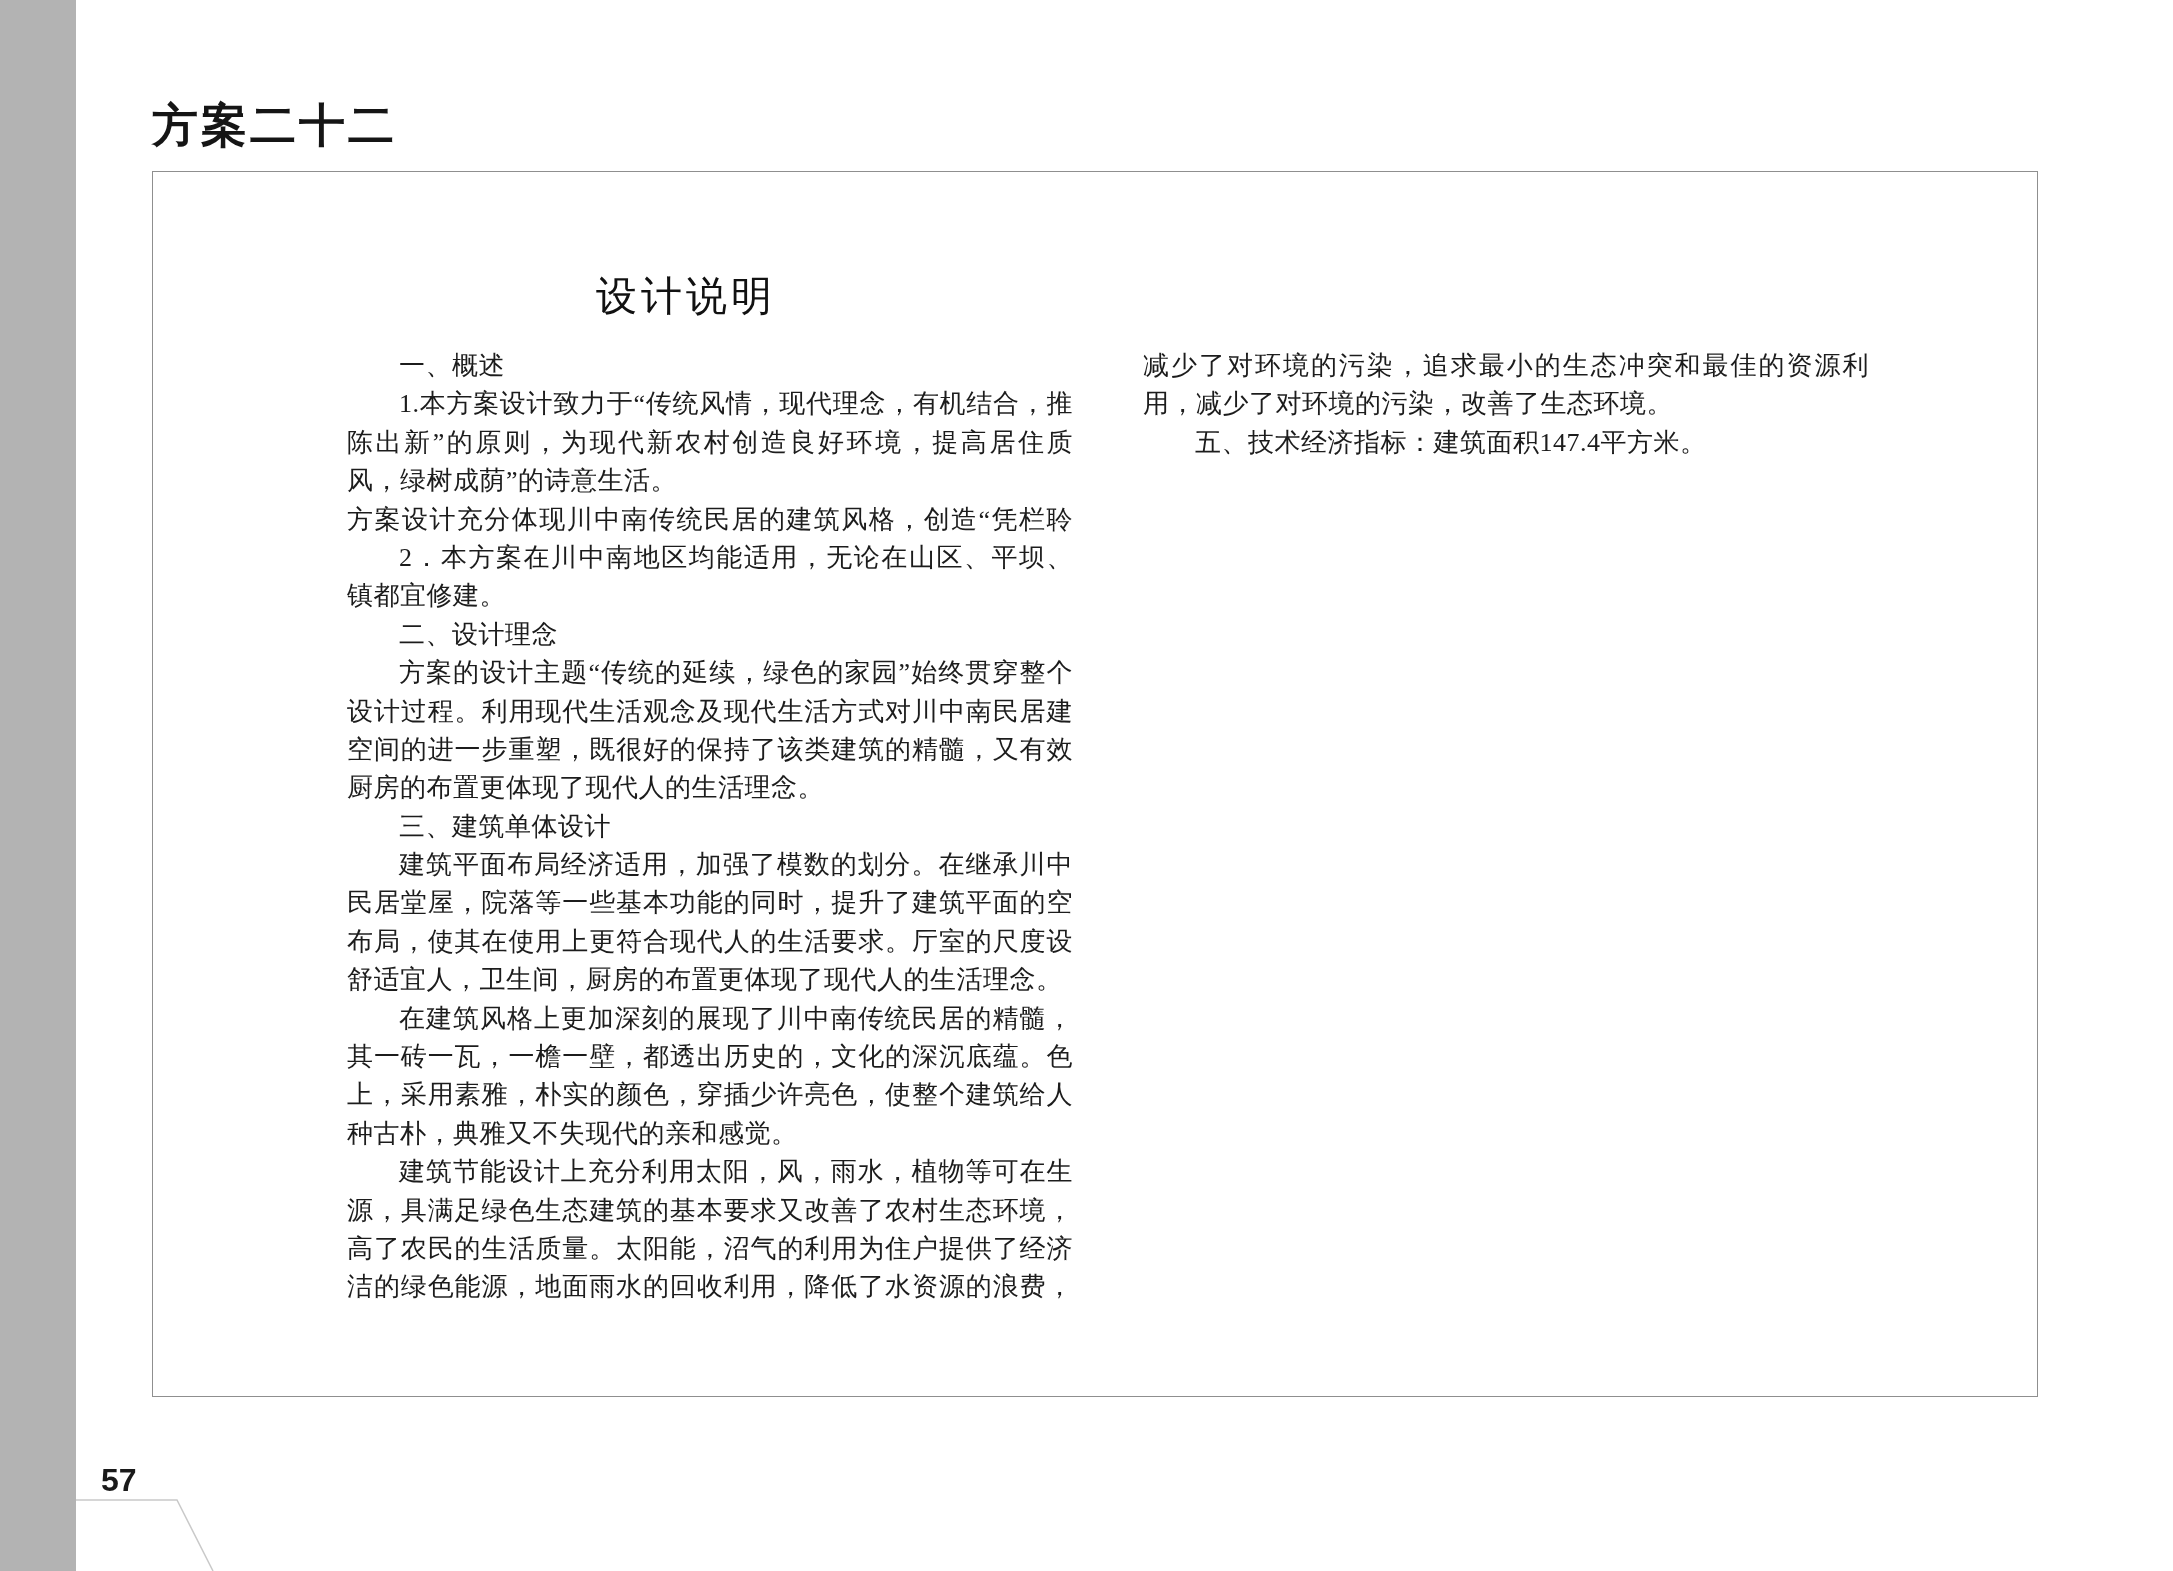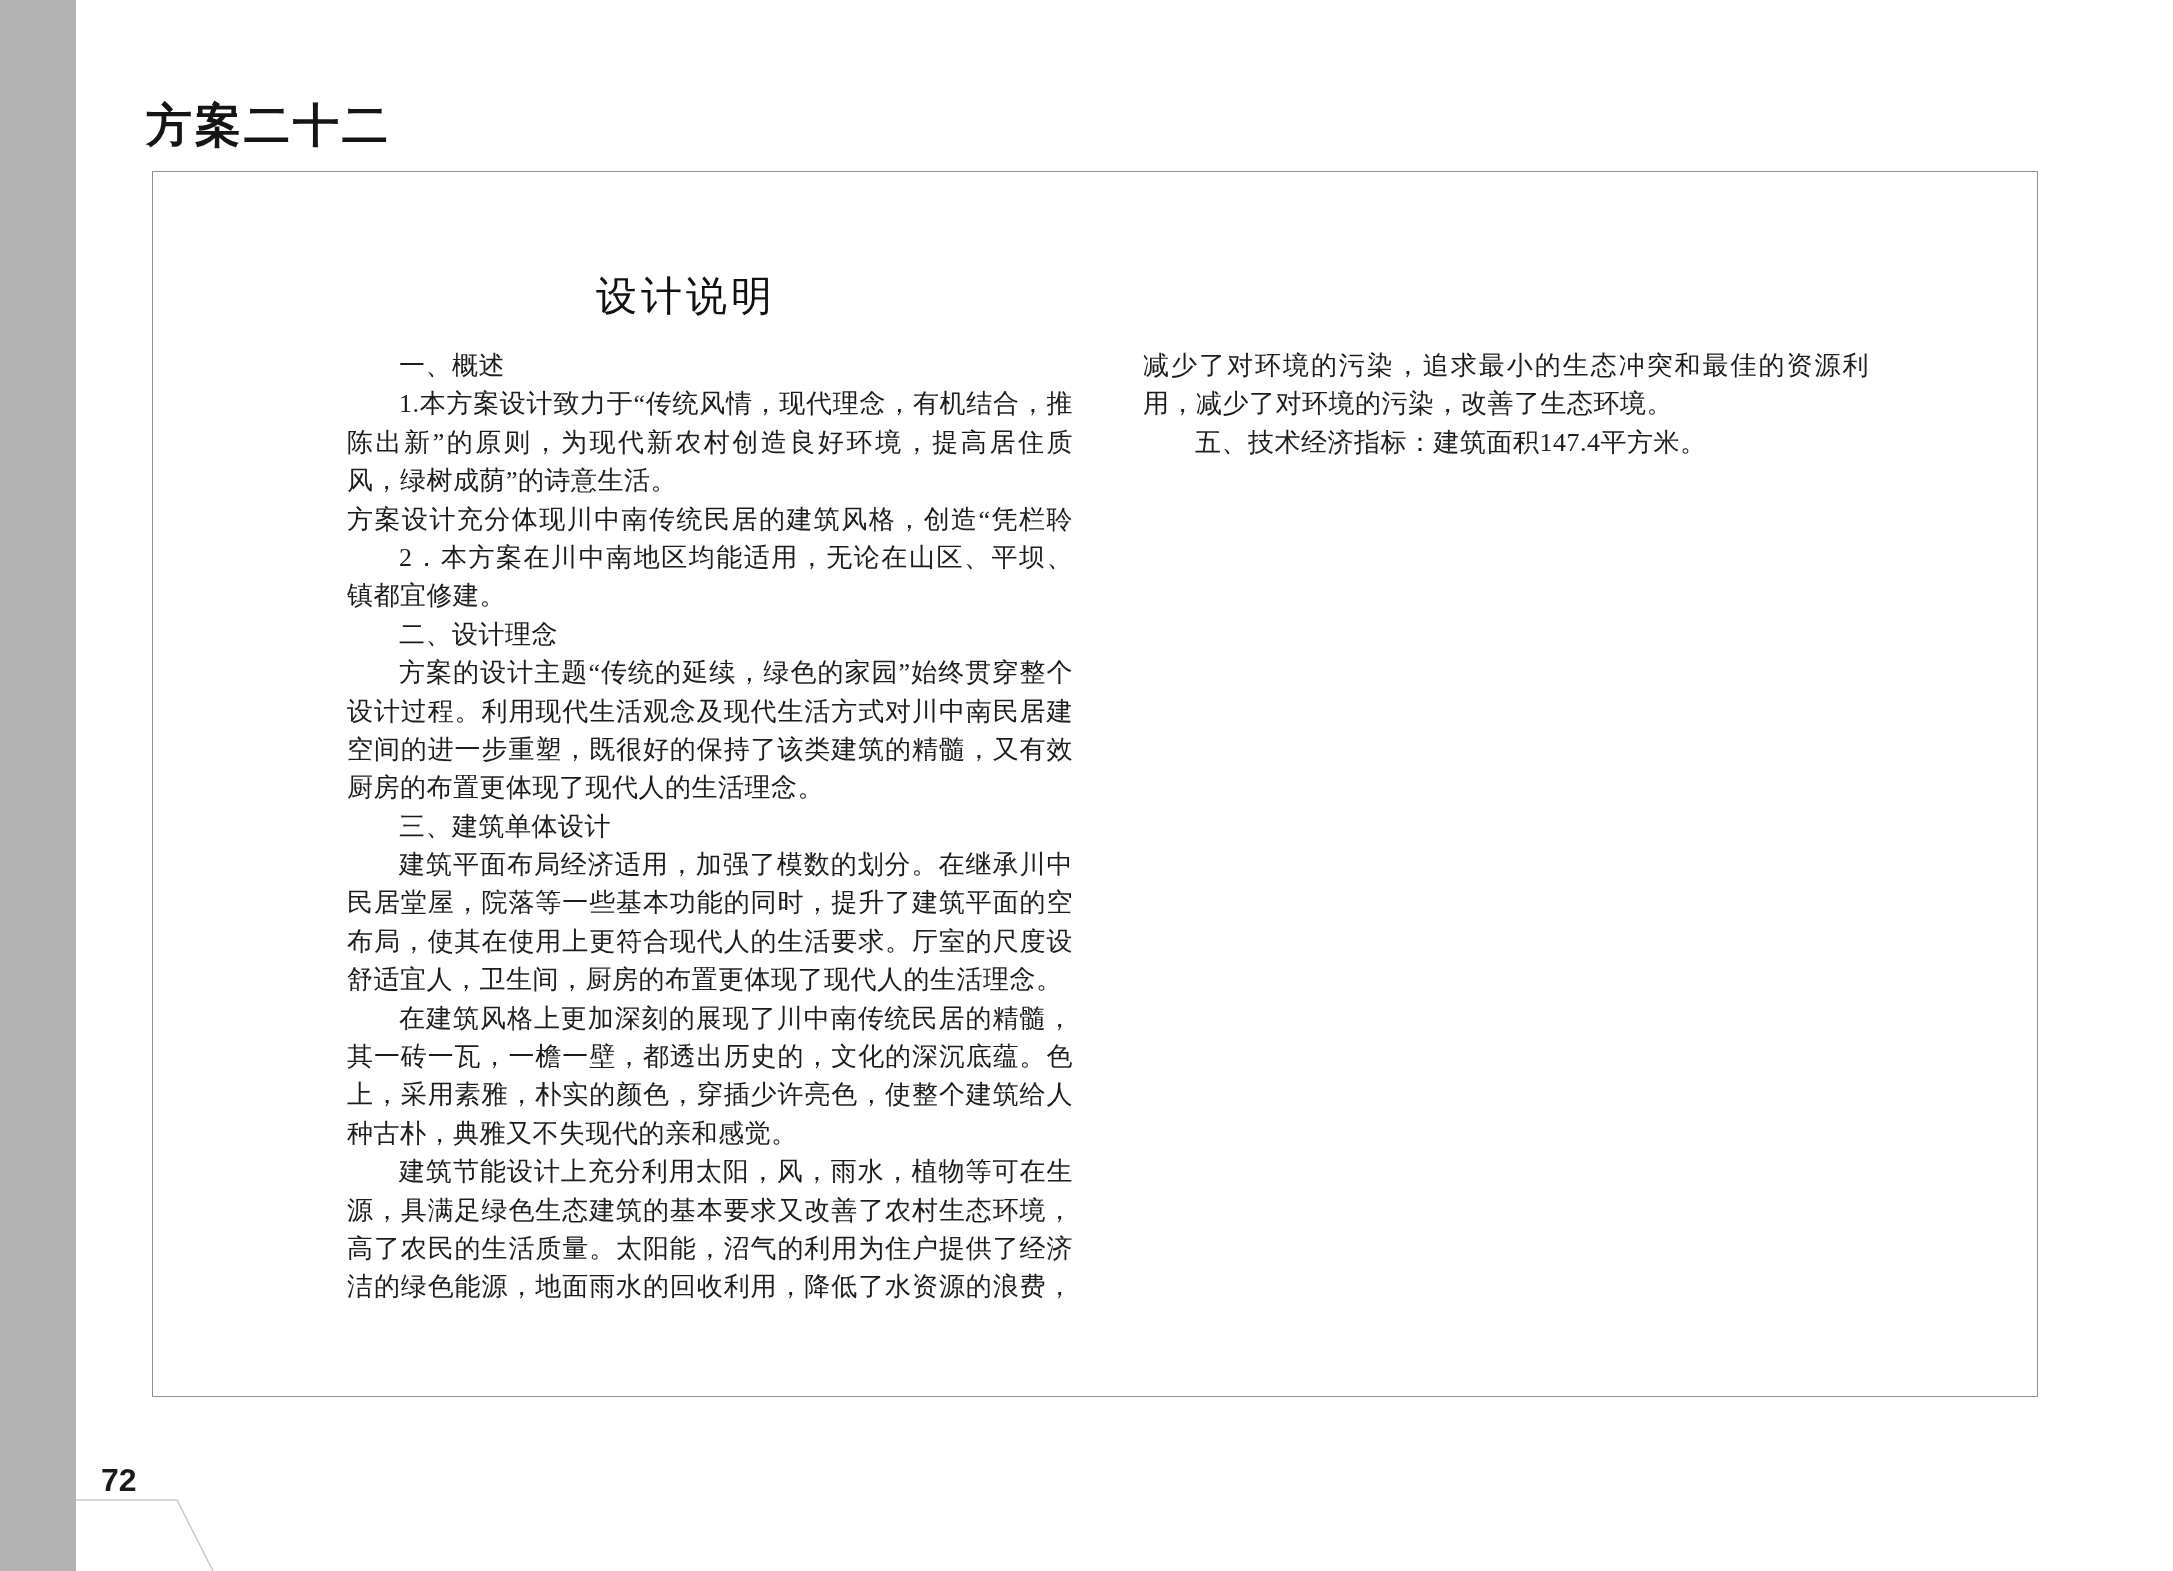--- a/index.html
+++ b/index.html
@@ -10,21 +10,21 @@
     overflow:hidden;
     font-family:"Liberation Serif","DejaVu Serif",serif;
     color:#1c1c1c;
   }
   .margin-band {
     position:absolute; left:0; top:0;
     width:76px; height:1571px;
     background:#b3b3b3;
   }
   .section-title {
-    position:absolute; left:146px; top:98px;
+    position:absolute; left:152px; top:98px;
     margin:0;
     font-family:"Liberation Sans","DejaVu Sans",sans-serif;
     font-weight:bold;
     font-size:46px;
     line-height:1.2;
     letter-spacing:3px;
     color:#151515;
   }
   .content-frame {
     position:absolute; left:152px; top:171px;
@@ -112,17 +112,17 @@
       <div class="line flush">高了农民的生活质量。太阳能，沼气的利用为住户提供了经济清</div>
       <div class="line flush">洁的绿色能源，地面雨水的回收利用，降低了水资源的浪费，实</div>
     </div>
   <div class="col col-right">
       <div class="line flush">减少了对环境的污染，追求最小的生态冲突和最佳的资源利</div>
       <div class="line">用，减少了对环境的污染，改善了生态环境。</div>
       <div class="line indent">五、技术经济指标：建筑面积147.4平方米。</div>
     </div>
 </div>
 
-<span class="page-number">72</span>
+<span class="page-number">57</span>
 
 <svg class="footer-rule" width="140" height="72" viewBox="0 0 140 72">
   <path d="M0,1 L101,1 L137,72" fill="none" stroke="#c9c9c9" stroke-width="1.5"></path>
 </svg>
 
 </body></html>

